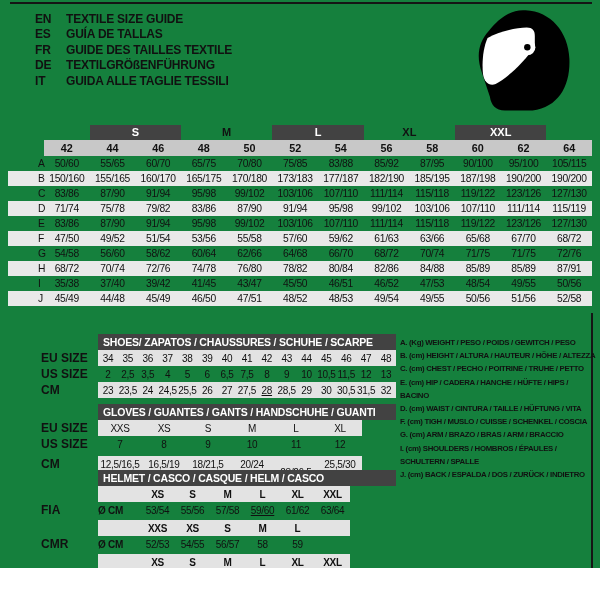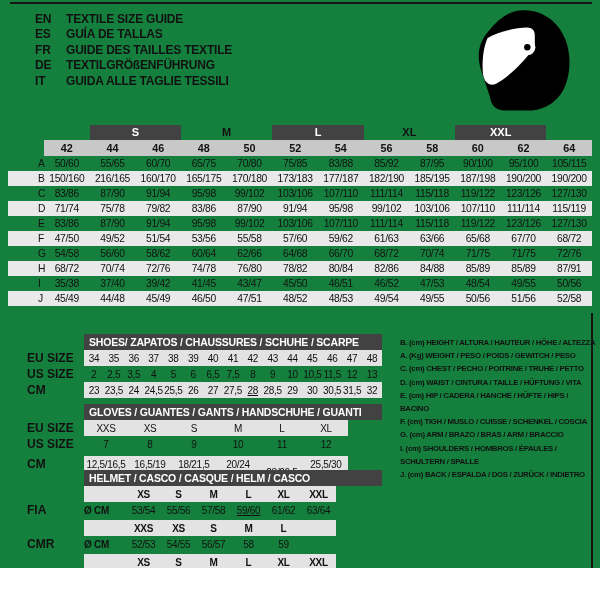--- a/index.html
+++ b/index.html
@@ -25,21 +25,21 @@
           font-weight:bold; font-size:11px; }
   .band.dark { background:#424242; color:#fff; }
   .num-row { height:16px; }
   .num-cell { background:#c8c8c8; text-align:center; font-weight:bold; font-size:10.8px;
               height:16px; line-height:16px; }
   .row-label { padding-left:30px; font-size:10.3px; }
   .val { text-align:center; font-size:10.3px; letter-spacing:-0.3px; white-space:nowrap; }
   .stripe { background:#e9e9e9; }
 
   
-  .sub { position:absolute; left:0; width:382px; }
+  .sub { position:absolute; left:14px; width:382px; }
   #shoes { top:334px; }
   #gloves { top:404px; }
   #helmet-table { top:470px; }
   .sub-hdr { margin-left:84px; width:298px; height:16px; background:#424242; color:#fff;
              font-weight:bold; font-size:10.5px; line-height:16px; padding-left:5px;
              box-sizing:border-box; letter-spacing:-0.2px; white-space:nowrap; }
   .srow { display:flex; align-items:center; height:16px; }
   .srow-label { width:84px; box-sizing:border-box; padding-left:27px; font-weight:bold; font-size:12px; }
   .cells { display:flex; height:16px; align-items:center; }
   .gray { background:#e3e3e3; }
@@ -127,21 +127,21 @@
         <div class="val">83/88</div>
         <div class="val">85/92</div>
         <div class="val">87/95</div>
         <div class="val">90/100</div>
         <div class="val">95/100</div>
         <div class="val">105/115</div>
       </div>
       <div class="grid-row stripe">
         <div class="row-label">B</div>
         <div class="val">150/160</div>
-        <div class="val">216/165</div>
+        <div class="val">155/165</div>
         <div class="val">160/170</div>
         <div class="val">165/175</div>
         <div class="val">170/180</div>
         <div class="val">173/183</div>
         <div class="val">177/187</div>
         <div class="val">182/190</div>
         <div class="val">185/195</div>
         <div class="val">187/198</div>
         <div class="val">190/200</div>
         <div class="val">190/200</div>
@@ -435,23 +435,23 @@
           <div class="c" style="width: 35px;">55/56</div>
           <div class="c" style="width: 35px;">57/58</div>
           <div class="c" style="width: 35px;">59</div>
           <div class="c" style="width: 35px;">60</div>
           <div class="c" style="width: 35px;">61</div>
         </div>
       </div>
     </div>
 
   <div class="legend" id="legend">
+      <div class="legend-item">A. (Kg) WEIGHT / PESO / POIDS / GEWITCH / PESO</div>
       <div class="legend-item">B. (cm) HEIGHT / ALTURA / HAUTEUR / HÖHE / ALTEZZA</div>
-      <div class="legend-item">A. (Kg) WEIGHT / PESO / POIDS / GEWITCH / PESO</div>
       <div class="legend-item">C. (cm) CHEST / PECHO / POITRINE / TRUHE / PETTO</div>
+      <div class="legend-item">E. (cm) HIP / CADERA / HANCHE / HÜFTE / HIPS / BACINO</div>
       <div class="legend-item">D. (cm) WAIST / CINTURA / TAILLE / HÜFTUNG / VITA</div>
-      <div class="legend-item">E. (cm) HIP / CADERA / HANCHE / HÜFTE / HIPS / BACINO</div>
       <div class="legend-item">F. (cm) TIGH / MUSLO / CUISSE / SCHENKEL / COSCIA</div>
       <div class="legend-item">G. (cm) ARM / BRAZO / BRAS / ARM / BRACCIO</div>
       <div class="legend-item">I. (cm) SHOULDERS / HOMBROS / ÉPAULES / SCHULTERN / SPALLE</div>
       <div class="legend-item">J. (cm) BACK / ESPALDA / DOS / ZURÜCK / INDIETRO</div>
     </div>
 </div>
 
 </body></html>

